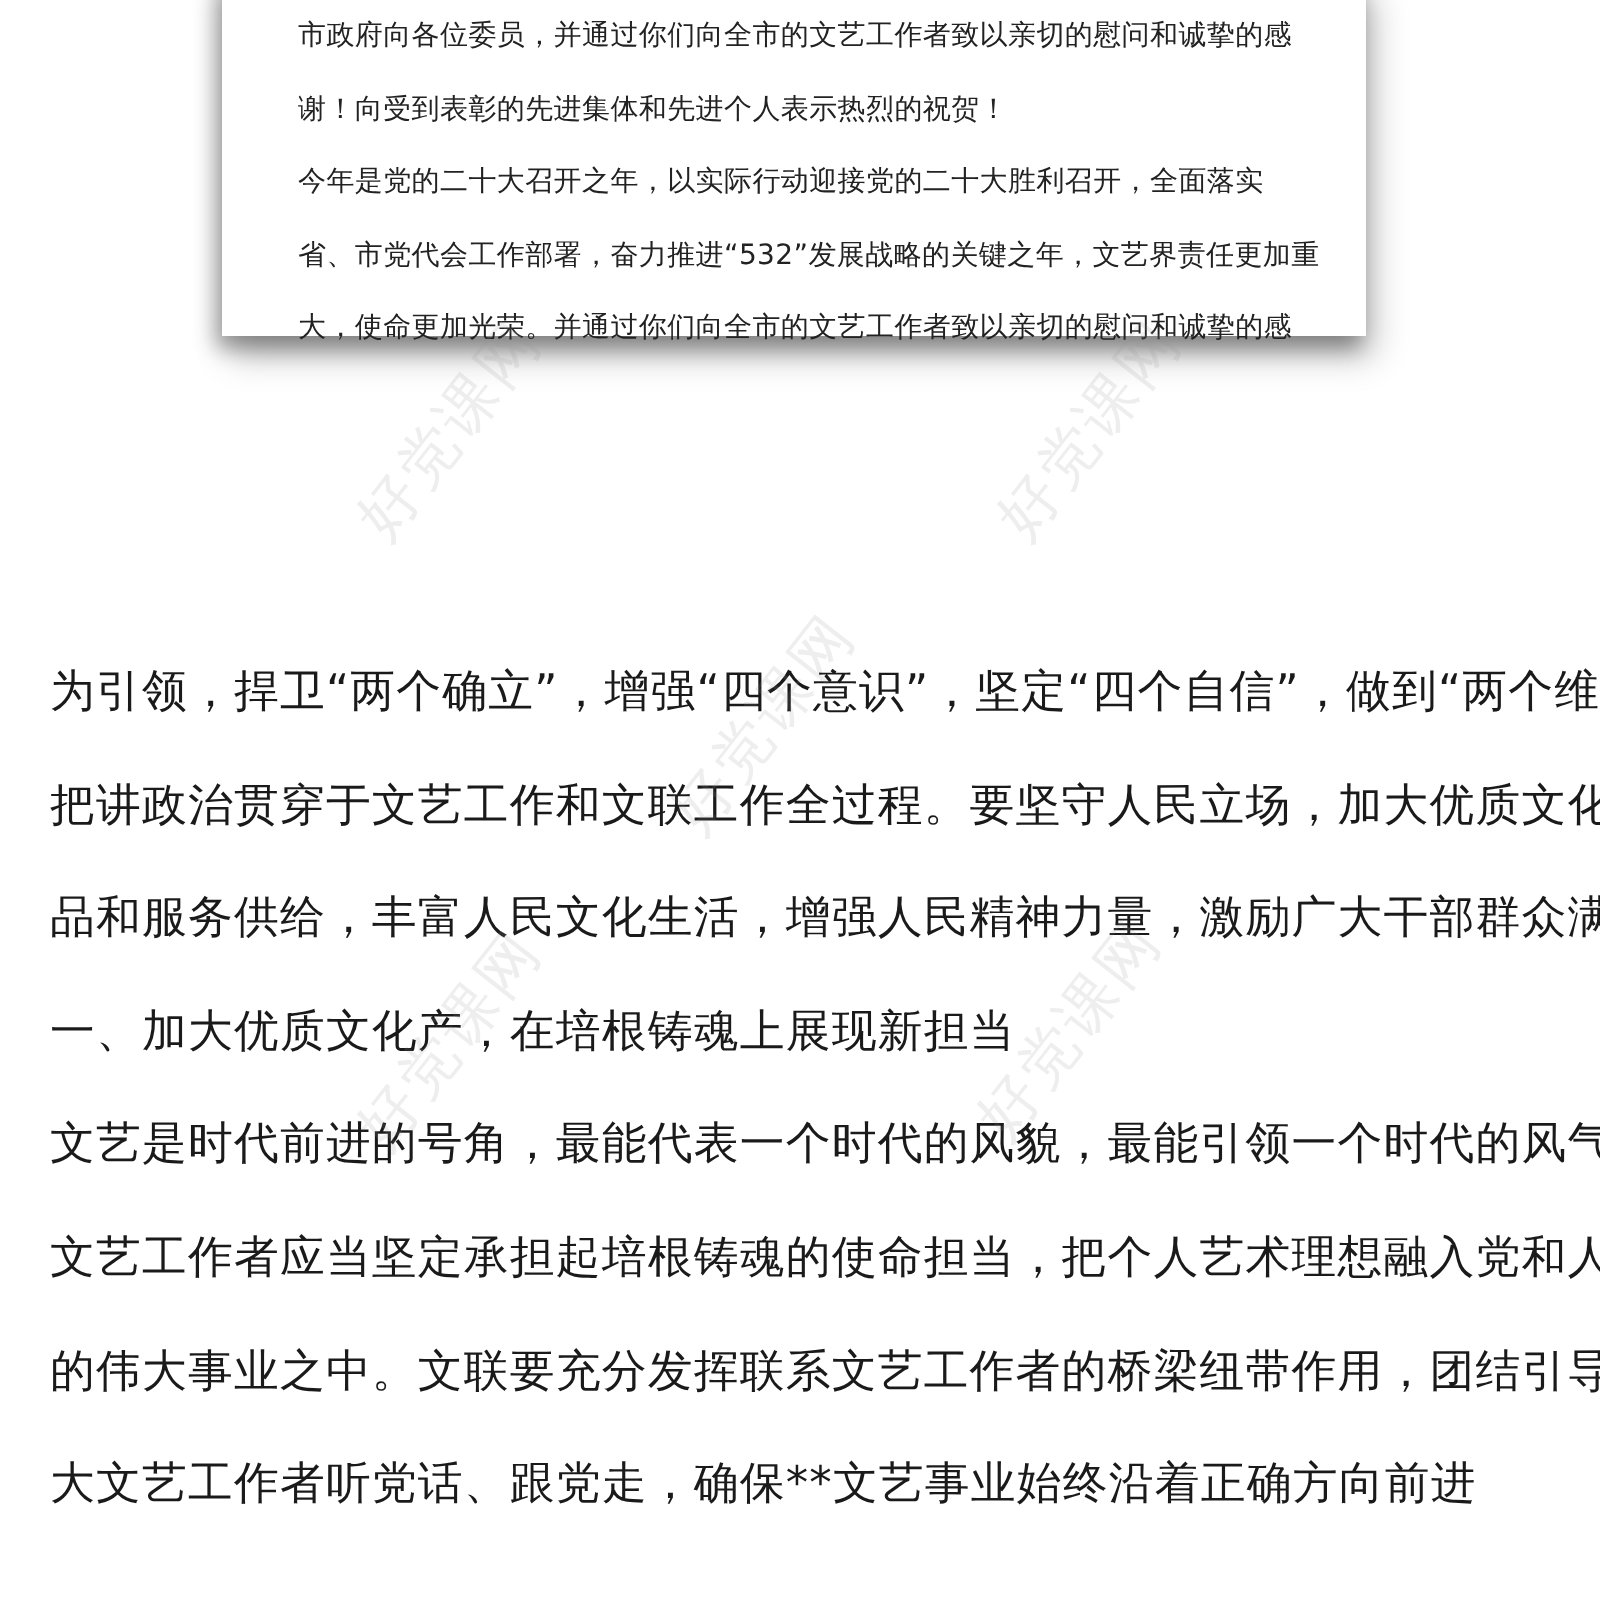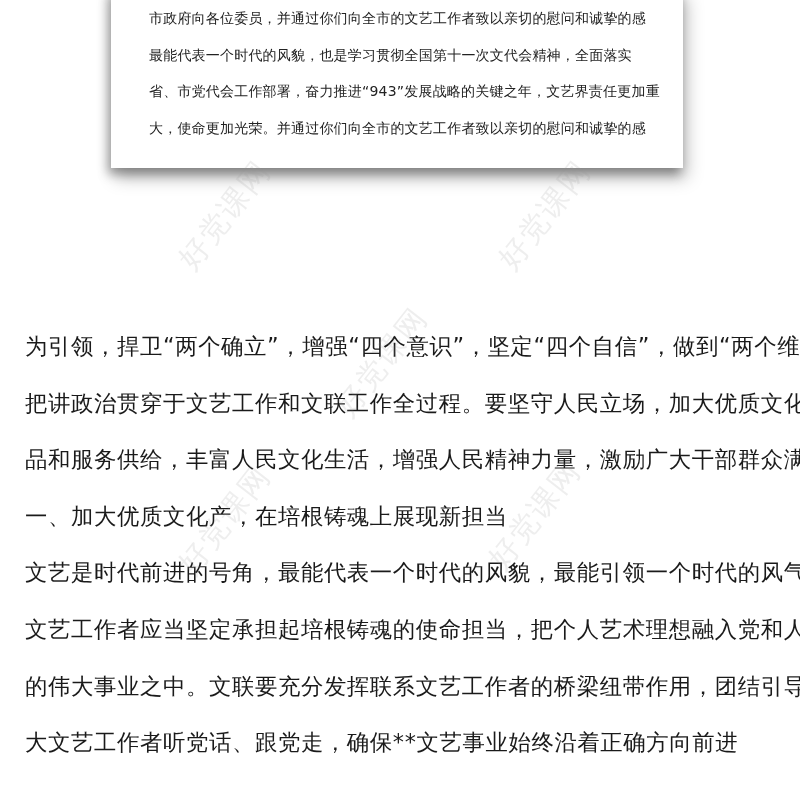--- a/index.html
+++ b/index.html
@@ -65,22 +65,23 @@
       pointer-events: none;
     }
   </style>
 </head>
 <body>
 
 <div class="page">
 
   <div class="card">
     <div class="card-line">市政府向各位委员，并通过你们向全市的文艺工作者致以亲切的慰问和诚挚的感</div>
-    <div class="card-line">最能代表一个时代的风貌，也是学习贯彻全国第十一次文代会精神，全面落实</div>
-    <div class="card-line">省、市党代会工作部署，奋力推进“943”发展战略的关键之年，文艺界责任更加重</div>
+    <div class="card-line">谢！向受到表彰的先进集体和先进个人表示热烈的祝贺！</div>
+    <div class="card-line">今年是党的二十大召开之年，以实际行动迎接党的二十大胜利召开，全面落实</div>
+    <div class="card-line">省、市党代会工作部署，奋力推进“532”发展战略的关键之年，文艺界责任更加重</div>
     <div class="card-line">大，使命更加光荣。并通过你们向全市的文艺工作者致以亲切的慰问和诚挚的感</div>
   </div>
 
   <div class="body-text">
     <div class="body-line">为引领，捍卫“两个确立”，增强“四个意识”，坚定“四个自信”，做到“两个维护”，</div>
     <div class="body-line">把讲政治贯穿于文艺工作和文联工作全过程。要坚守人民立场，加大优质文化产</div>
     <div class="body-line">品和服务供给，丰富人民文化生活，增强人民精神力量，激励广大干部群众满怀</div>
     <div class="body-line">一、加大优质文化产，在培根铸魂上展现新担当</div>
     <div class="body-line">文艺是时代前进的号角，最能代表一个时代的风貌，最能引领一个时代的风气。</div>
     <div class="body-line">文艺工作者应当坚定承担起培根铸魂的使命担当，把个人艺术理想融入党和人民</div>

